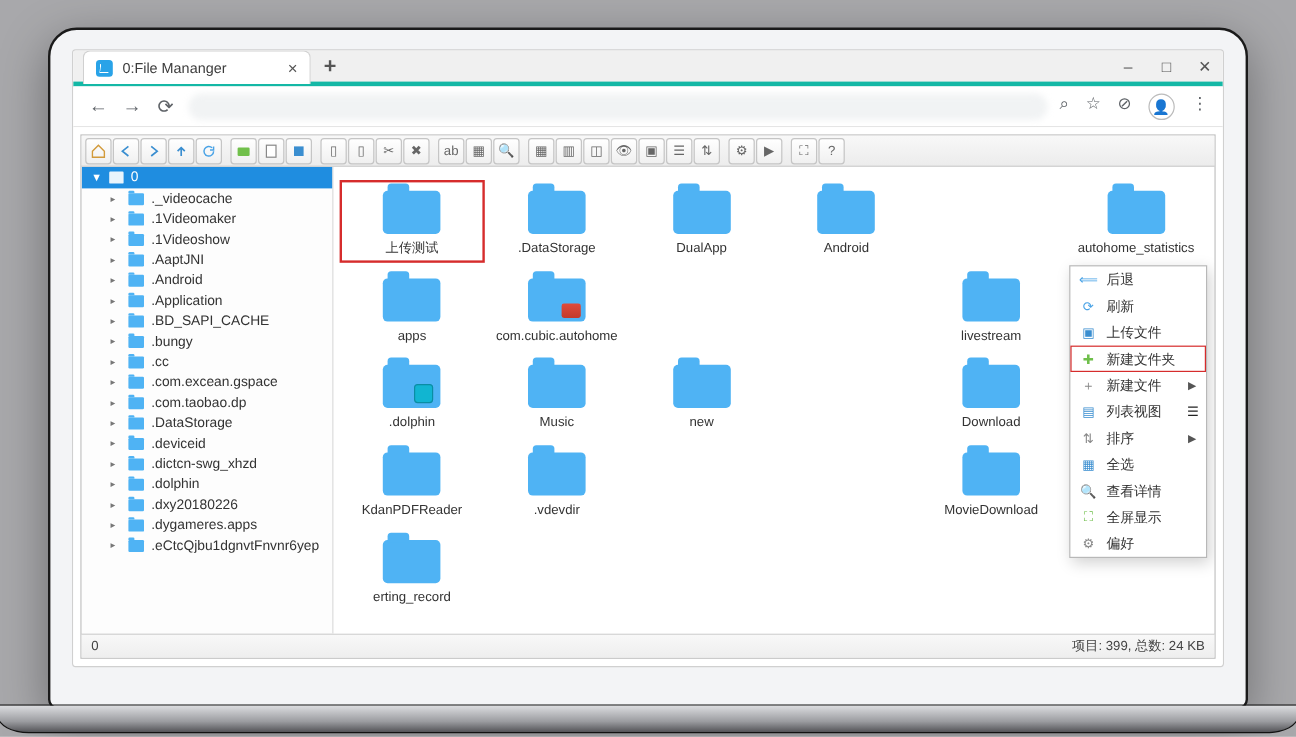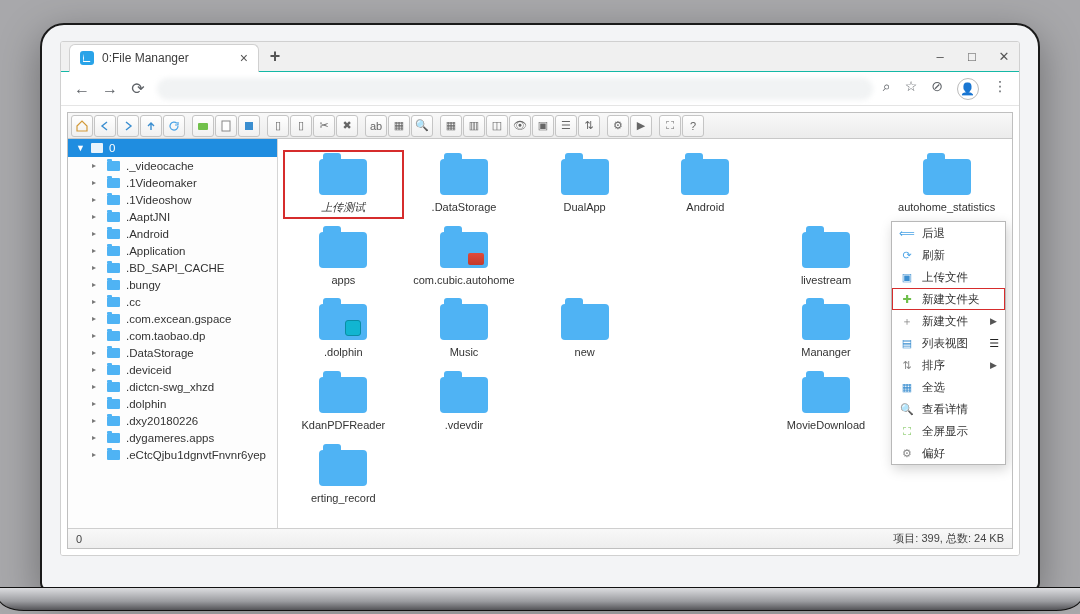--- a/index.html
+++ b/index.html
@@ -1,20 +1,20 @@
 <!DOCTYPE html>
 <html><head>
 <meta charset="utf-8">
 <style>
 *{box-sizing:border-box;margin:0;padding:0;font-family:"Segoe UI",Arial,sans-serif;}
 body{background:#a8a8ab;display:flex;align-items:center;justify-content:center;height:100vh;}
 .laptop-frame{width:1000px;height:568px;background:#f3f4f6;border-radius:24px 24px 8px 8px;border:2px solid #1a1a1a;padding:16px 18px 0;box-shadow:0 12px 40px rgba(0,0,0,.35);position:relative;}
 .laptop-base{position:absolute;left:-44px;right:-44px;bottom:-22px;height:24px;background:linear-gradient(#dcdde0,#9b9ca0 60%,#545458);border-radius:0 0 26px 26px/0 0 14px 14px;border:1px solid #111;}
 .browser{background:#fff;border:1px solid #d0d0d0;height:515px;display:flex;flex-direction:column;border-radius:3px;overflow:hidden;}
-.titlebar{height:30px;background:#f0f0f0;display:flex;align-items:center;gap:4px;padding:0 8px;border-bottom:1px solid #14b8a6;}
+.titlebar{height:30px;background:#f0f0f0;display:flex;align-items:center;gap:4px;padding:0 8px;border-bottom:4px solid #14b8a6;}
 .tab{display:flex;align-items:center;gap:8px;background:#fff;border:1px solid #d0d0d0;border-bottom:none;border-radius:6px 6px 0 0;padding:4px 10px;height:28px;margin-top:2px;width:190px;font-size:12px;color:#3c3c3c;}
 .tab .favicon{width:14px;height:14px;background:#29a3e8;border-radius:3px;position:relative;}
 .tab .favicon::after{content:"";position:absolute;inset:3px;border:1.5px solid #fff;border-radius:1px;border-top:none;border-right:none;transform:skewX(-6deg);}
 .tab-close{margin-left:auto;color:#555;font-size:14px;cursor:pointer;}
 .newtab-btn{width:24px;height:24px;display:flex;align-items:center;justify-content:center;color:#555;font-size:18px;font-weight:600;border-radius:50%;cursor:pointer;}
 .winctrls{margin-left:auto;display:flex;gap:18px;color:#555;font-size:13px;}
 .winctrls span{cursor:pointer;width:14px;text-align:center;}
 .addrbar{height:34px;background:#fff;display:flex;align-items:center;gap:10px;padding:0 12px;border-bottom:1px solid #e5e5e5;}
 .nav-arrow,.reload{color:#5f6368;font-size:16px;width:18px;text-align:center;cursor:pointer;}
 .omnibox{flex:1;height:22px;background:#f1f3f4;border-radius:12px;filter:blur(2.5px);}
@@ -34,21 +34,21 @@
 .tree-root{background:#1f8de0;color:#fff;padding:3px 8px;display:flex;align-items:center;gap:6px;}
 .tree-root .caret{font-size:9px;}
 .folder-mini{width:12px;height:10px;background:#fff;border-radius:1px;position:relative;opacity:.9;}
 .tree-item{padding:2.5px 4px 2.5px 24px;display:flex;align-items:center;gap:6px;white-space:nowrap;overflow:hidden;text-overflow:ellipsis;}
 .tree-item .caret{width:9px;font-size:8px;color:#777;}
 .folder-mini2{width:13px;height:10px;background:#4fb3f4;border-radius:1px;flex-shrink:0;position:relative;}
 .folder-mini2::before{content:"";position:absolute;top:-2px;left:0;width:5px;height:2px;background:#4fb3f4;border-radius:1px 1px 0 0;}
 .content{flex:1;position:relative;overflow:auto;background:#fff;}
 .grid{display:grid;grid-template-columns:repeat(6,1fr);gap:6px 2px;padding:12px 6px;}
 .gitem{display:flex;flex-direction:column;align-items:center;gap:6px;font-size:11px;color:#333;text-align:center;cursor:pointer;padding:4px 2px;line-height:1.15;}
-.gitem.sel{outline:2px solid #d62c2c;outline-offset:-1px;font-style:italic;}
+.gitem.sel{outline:2px solid #d62c2c;outline-offset:-1px;}
 .folder-big{width:48px;height:36px;background:#4fb3f4;border-radius:4px;position:relative;margin-top:4px;}
 .folder-big::before{content:"";position:absolute;top:-6px;left:4px;width:18px;height:8px;background:#4fb3f4;border-radius:3px 3px 0 0;}
 .folder-big.overlay::after{content:"";position:absolute;right:4px;bottom:3px;width:16px;height:12px;background:linear-gradient(#e04a3a,#c23a2c);border-radius:2px;}
 .folder-big.overlay2::after{content:"";position:absolute;right:6px;bottom:4px;width:14px;height:14px;background:#11b5d1;border-radius:3px;border:1px solid #0a8da4;}
 .folder-big.overlay3::after{content:"";position:absolute;inset:8px;border:2px solid #2a8fd0;background:#d9ecf9;}
 .ctx-menu{position:absolute;top:82px;right:6px;width:115px;background:#fff;border:1px solid #b8b8b8;box-shadow:2px 4px 12px rgba(0,0,0,.18);font-size:11.5px;color:#333;z-index:30;}
 .ctx-item{display:flex;align-items:center;gap:8px;padding:4px 8px;height:22px;cursor:pointer;position:relative;}
 .ctx-item.hl{outline:1.5px solid #d62c2c;outline-offset:-1px;}
 .ctx-item .arrow-r{margin-left:auto;font-size:9px;color:#555;}
 .ctx-ico{width:14px;height:14px;display:flex;align-items:center;justify-content:center;font-size:11px;}
@@ -319,21 +319,21 @@
                 <div class="gitem">
                   <div class="folder-big "></div>
                   <span>new</span>
                 </div>
                 <div class="gitem" style="visibility: hidden;">
                   <div class="folder-big "></div>
                   <span></span>
                 </div>
                 <div class="gitem">
                   <div class="folder-big "></div>
-                  <span>Mananger</span>
+                  <span>Download</span>
                 </div>
                 <div class="gitem">
                   <div class="folder-big overlay3"></div>
                   <span>amap</span>
                 </div>
                 <div class="gitem">
                   <div class="folder-big "></div>
                   <span>KdanPDFReader</span>
                 </div>
                 <div class="gitem">

